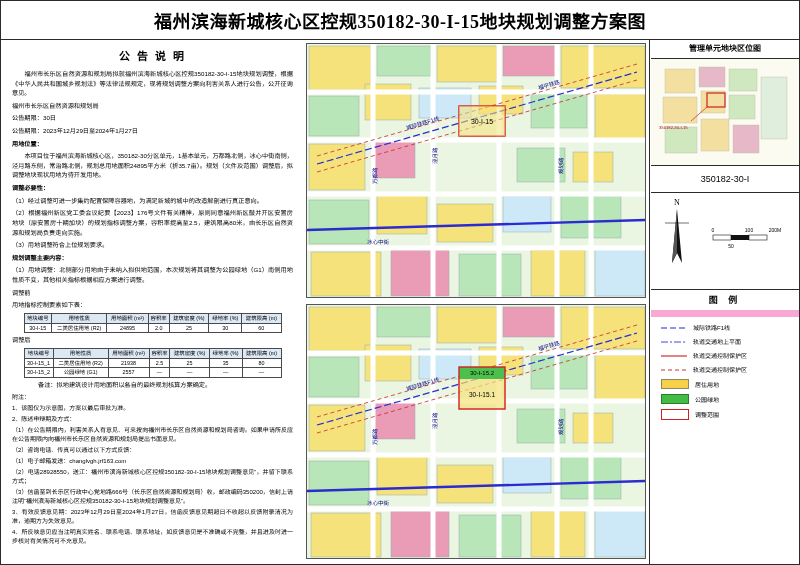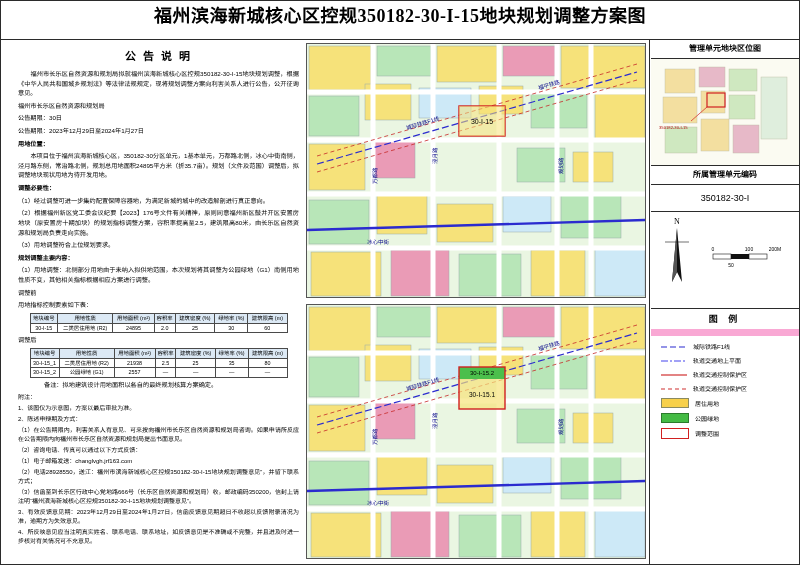--- a/index.html
+++ b/index.html
@@ -10,31 +10,31 @@
     color:#000;
     overflow:hidden;
   }
   .page{
     position:relative;width:800px;height:565px;
     border:1px solid #2b2b2b;
     box-sizing:border-box;
   }
   .title-bar{
     position:absolute;left:0;top:0;width:798px;height:38px;
-    display:flex;justify-content:center;
+    display:flex;align-items:center;justify-content:center;
     border-bottom:1px solid #2b2b2b;
   }
   .title-bar .t{
     font-size:18px;font-weight:bold;letter-spacing:.5px;
     font-family:"Liberation Serif","DejaVu Serif",serif;
   }
 
   
   .notice{
-    position:absolute;left:9px;top:38px;width:300px;height:444px;
+    position:absolute;left:3px;top:38px;width:300px;height:444px;
     border-right:1px solid #2b2b2b;
     box-sizing:border-box;
     padding:6px 10px 0 8px;
   }
   .notice h2{
     text-align:center;font-size:11px;font-weight:bold;margin:2px 0 6px 0;
     letter-spacing:2px;
   }
   .notice p{
     font-size:6.2px;line-height:1.55;margin:0 0 3px 0;text-align:justify;
@@ -360,21 +360,20 @@
           <rect x="82" y="66" width="26" height="28" fill="#e7b9c8"></rect>
           <rect x="110" y="18" width="26" height="62" fill="#dfeedd"></rect>
         </g>
         <rect x="56" y="34" width="18" height="14" fill="none" stroke="#d02020" stroke-width="1.2"></rect>
         <line x1="56" y1="48" x2="40" y2="62" stroke="#d02020" stroke-width="0.7"></line>
         <text x="8" y="70" font-size="4.2" fill="#b01010" font-family="Liberation Sans, sans-serif">350182-30-I-15</text>
       </svg>
     </div>
 
     <div class="rc-box">
-      <div class="rc-head" style="border-bottom:1px solid #2b2b2b;">所属管理单元编码</div>
       <div class="rc-value">350182-30-I</div>
     </div>
 
 
     <div class="compass">
       <svg width="148" height="96" viewBox="0 0 148 96">
         <text x="26" y="12" font-size="8" text-anchor="middle" font-family="Liberation Serif, serif">N</text>
         <polygon points="26,16 31,70 26,60 21,70" fill="#111"></polygon>
         <polygon points="26,16 26,60 21,70" fill="#555"></polygon>
         <line x1="14" y1="30" x2="38" y2="30" stroke="#111" stroke-width="0.6"></line>

